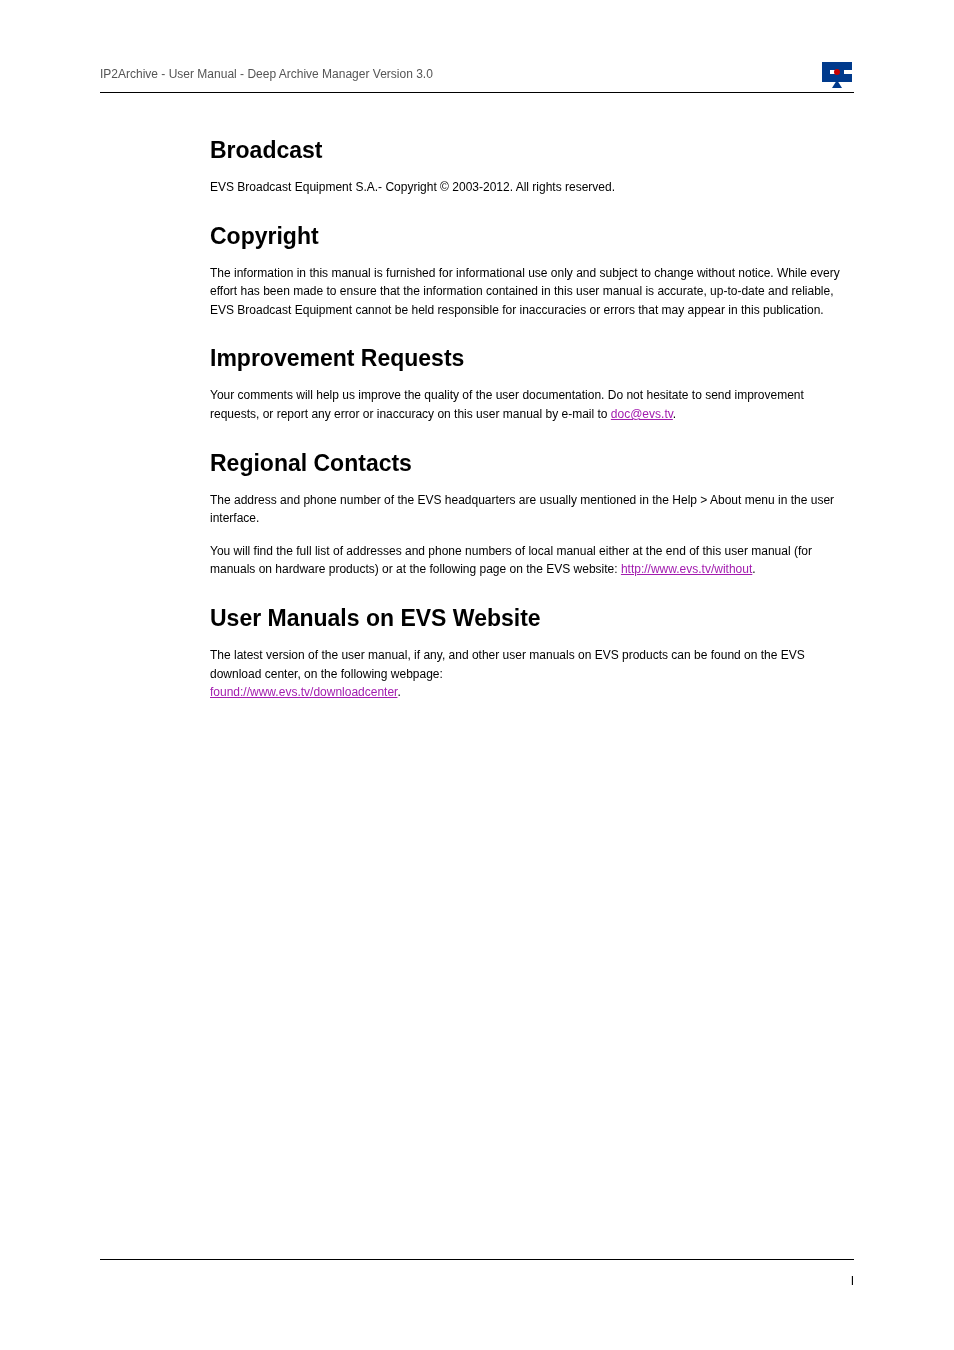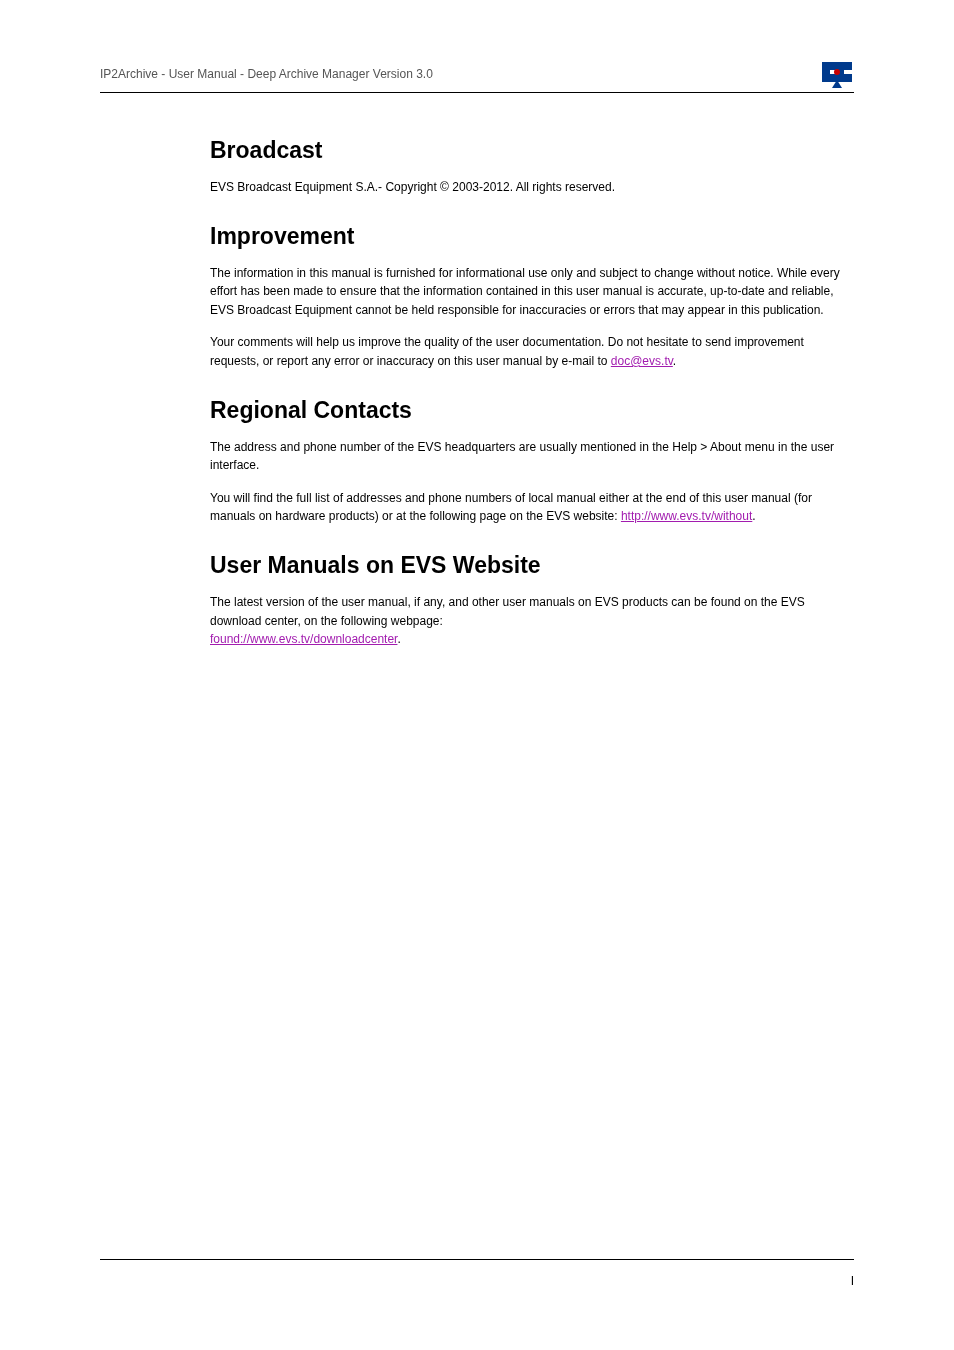--- a/index.html
+++ b/index.html
@@ -33,23 +33,24 @@
       </svg>
     </span>
   </div>
   <hr class="hr">
 
   <div class="content">
 
     <h2>Broadcast</h2>
     <p>EVS Broadcast Equipment S.A.- Copyright © 2003-2012. All rights reserved.</p>
 
-    <h2 class="spaced">Improvement</h2>
+    <h2 class="spaced">Copyright</h2>
     <p>The information in this manual is furnished for informational use only and subject to change without notice. While every effort has been made to ensure that the information contained in this user manual is accurate, up-to-date and reliable, EVS Broadcast Equipment cannot be held responsible for inaccuracies or errors that may appear in this publication.</p>
 
+    <h2 class="spaced">Improvement Requests</h2>
     <p>
       <span>Your comments will help us improve the quality of the user documentation. Do not hesitate to send improvement requests, or report any error or inaccuracy on this user manual by e-mail to </span><a class="link">doc@evs.tv</a><span>.</span>
     </p>
 
     <h2 class="spaced">Regional Contacts</h2>
     <p>The address and phone number of the EVS headquarters are usually mentioned in the Help &gt; About menu in the user interface.</p>
     <p>
       <span>You will find the full list of addresses and phone numbers of local manual either at the end of this user manual (for manuals on hardware products) or at the following page on the EVS website: </span><a class="link">http://www.evs.tv/without</a><span>.</span>
     </p>
 

